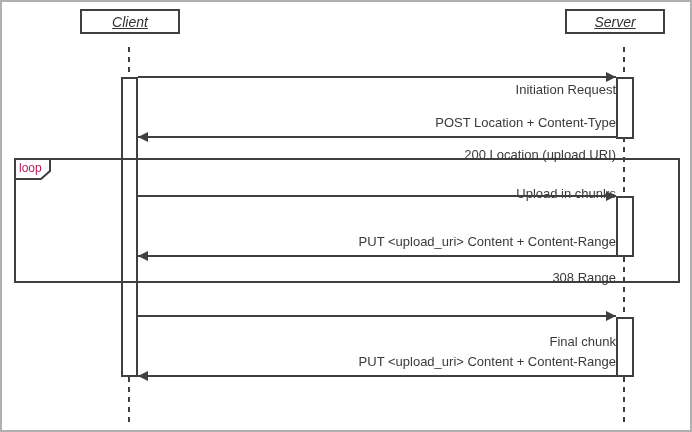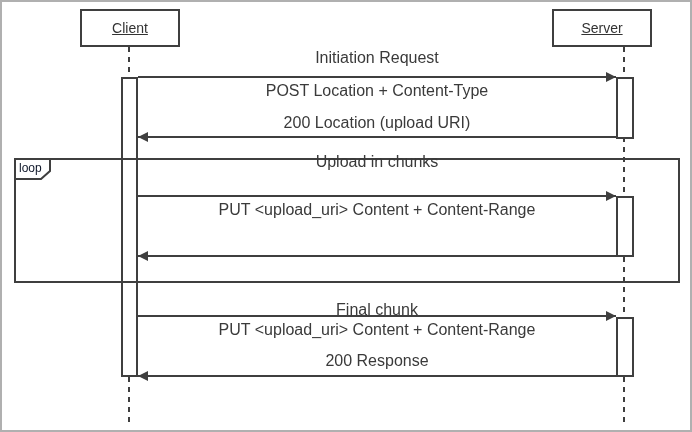--- a/index.html
+++ b/index.html
@@ -7,26 +7,26 @@
     position:relative;
     width:692px; height:432px;
     background:#ffffff;
     border:2px solid #b0b0b0;
     box-sizing:border-box;
     font-family:"Liberation Sans", sans-serif;
     overflow:hidden;
   }
   .actor {
     position:absolute; top:7px;
-    width:100px; height:38px;
+    width:100px; height:25px;
     background:#ffffff;
     border:2px solid #3f3f3f;
     box-sizing:border-box;
     display:flex; align-items:center; justify-content:center;
-    font-size:14px; color:#333333;
+    font-size:14px; color:#333333;font-style:italic;
   }
   .actor span { text-decoration:underline; }
   .lifeline {
     position:absolute; top:45px;
     width:2px; height:379px;
     background:repeating-linear-gradient(180deg,
       #3f3f3f 0px, #3f3f3f 5px,
       transparent 5px, transparent 10px);
   }
   .activation {
@@ -39,21 +39,21 @@
     position:absolute;
     left:12px; top:156px;
     width:666px; height:125px;
     border:2px solid #3f3f3f;
     box-sizing:border-box;
     background:transparent;
   }
   .loop-label-shape { position:absolute; left:12px; top:156px; }
   .loop-label-text {
     position:absolute; left:17px; top:158px;
-    font-size:12px; color:#0f172a; line-height:16px;
+    font-size:12px; color:#be185d; line-height:16px;
   }
   .msg-line {
     position:absolute; left:136px;
     width:478px; height:0;
     border-top:2px solid #3f3f3f;
   }
   .arrow-r {
     position:absolute; left:604px;
     width:0; height:0;
     border-top:5px solid transparent;
@@ -63,38 +63,39 @@
   .arrow-l {
     position:absolute; left:136px;
     width:0; height:0;
     border-top:5px solid transparent;
     border-bottom:5px solid transparent;
     border-right:10px solid #3f3f3f;
   }
   .lbl {
     position:absolute; left:136px;
     width:478px;
-    text-align:center;
-    font-size:16px; line-height:15px;
+    text-align:right;
+    font-size:13px; line-height:15px;
     color:#3a3a3a;
     white-space:nowrap;
+    margin-top:32px;
   }
 </style>
 </head>
 <body>
 
 <div class="diagram">
 
   <div class="lifeline" style="left:126px"></div>
   <div class="lifeline" style="left:621px"></div>
 
   <div class="actor" style="left:78px">
     <span>Client</span>
   </div>
-  <div class="actor" style="left:550px">
+  <div class="actor" style="left:563px">
     <span>Server</span>
   </div>
 
   <div class="activation" style="left:119px; top:75px; width:17px; height:300px"></div>
   <div class="activation" style="left:614px; top:75px; width:18px; height:62px"></div>
   <div class="activation" style="left:614px; top:194px; width:18px; height:61px"></div>
   <div class="activation" style="left:614px; top:315px; width:18px; height:60px"></div>
 
   <div class="loop-frame"></div>
   <svg class="loop-label-shape" width="38" height="23">
@@ -107,24 +108,24 @@
   <div class="arrow-r" style="top:70px"></div>
   <div class="lbl" style="top:81px">POST Location + Content-Type</div>
   <div class="lbl" style="top:113px">200 Location (upload URI)</div>
   <div class="msg-line" style="top:134px"></div>
   <div class="arrow-l" style="top:130px"></div>
 
   <div class="lbl" style="top:152px">Upload in chunks</div>
   <div class="msg-line" style="top:193px"></div>
   <div class="arrow-r" style="top:189px"></div>
   <div class="lbl" style="top:200px">PUT &lt;upload_uri&gt; Content + Content-Range</div>
+  <div class="lbl" style="top:236px">308 Range</div>
   <div class="msg-line" style="top:253px"></div>
   <div class="arrow-l" style="top:249px"></div>
 
   <div class="lbl" style="top:300px">Final chunk</div>
   <div class="msg-line" style="top:313px"></div>
   <div class="arrow-r" style="top:309px"></div>
   <div class="lbl" style="top:320px">PUT &lt;upload_uri&gt; Content + Content-Range</div>
-  <div class="lbl" style="top:351px">200 Response</div>
   <div class="msg-line" style="top:373px"></div>
   <div class="arrow-l" style="top:369px"></div>
 
 </div>
 
 </body></html>

